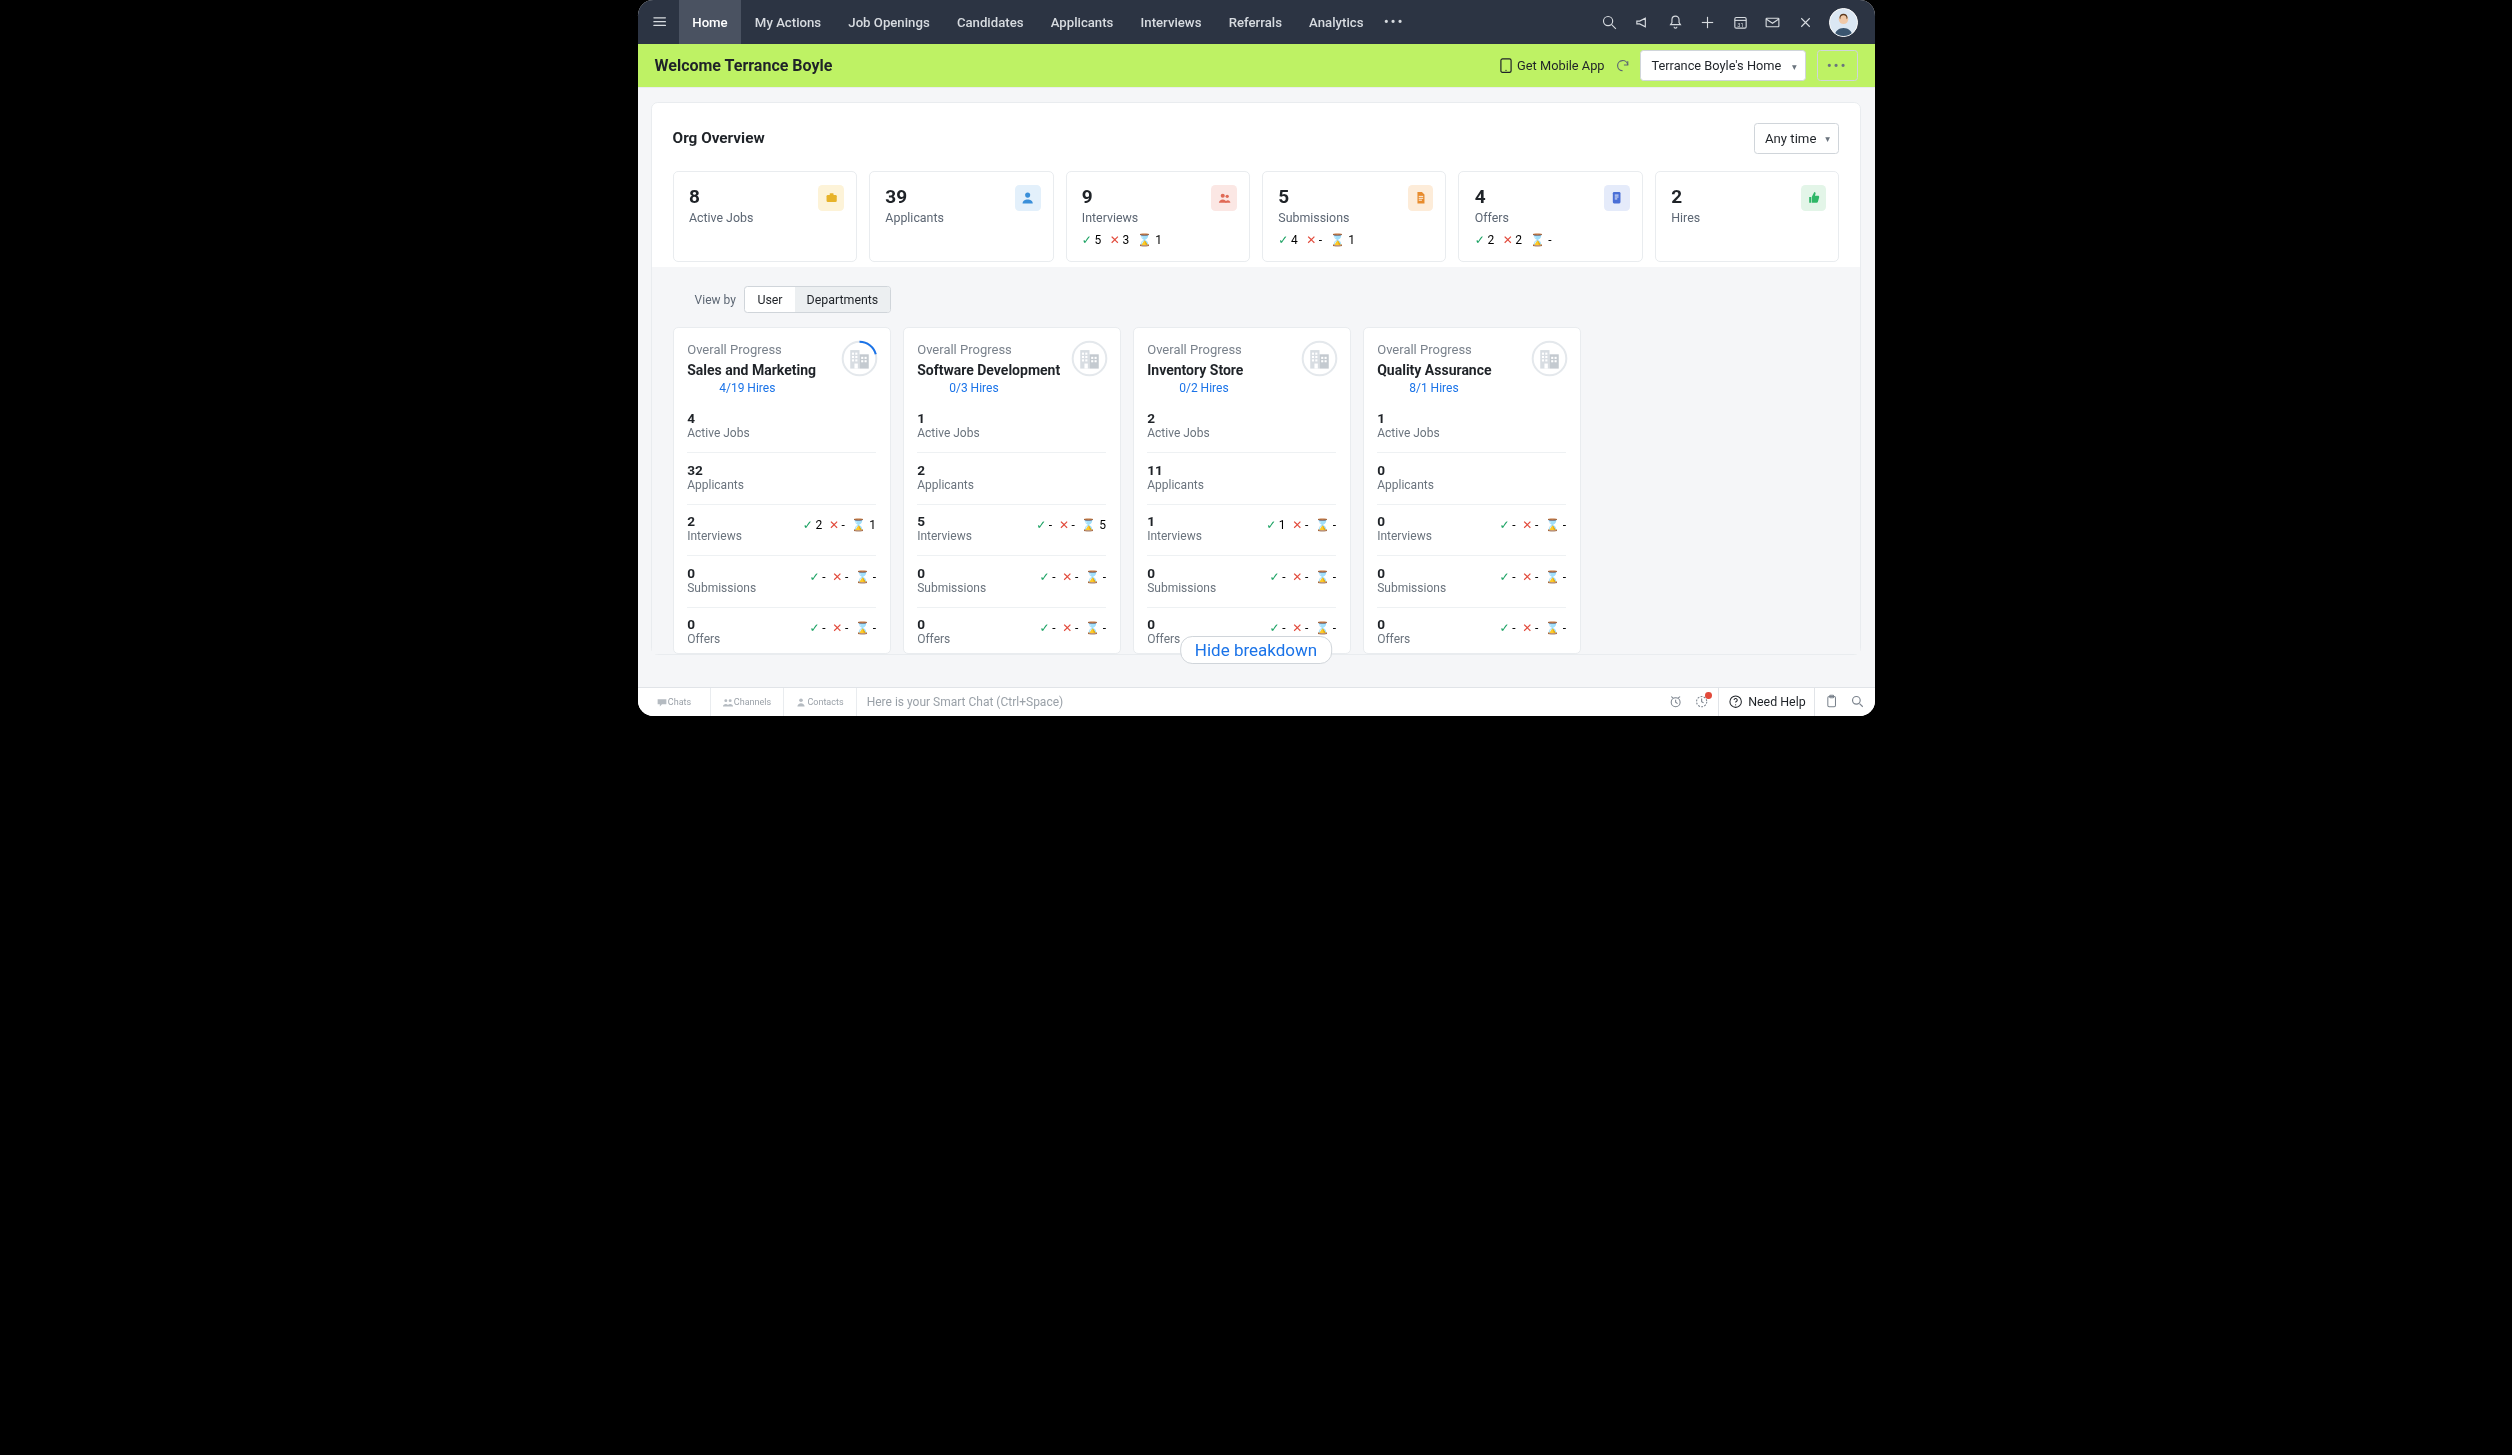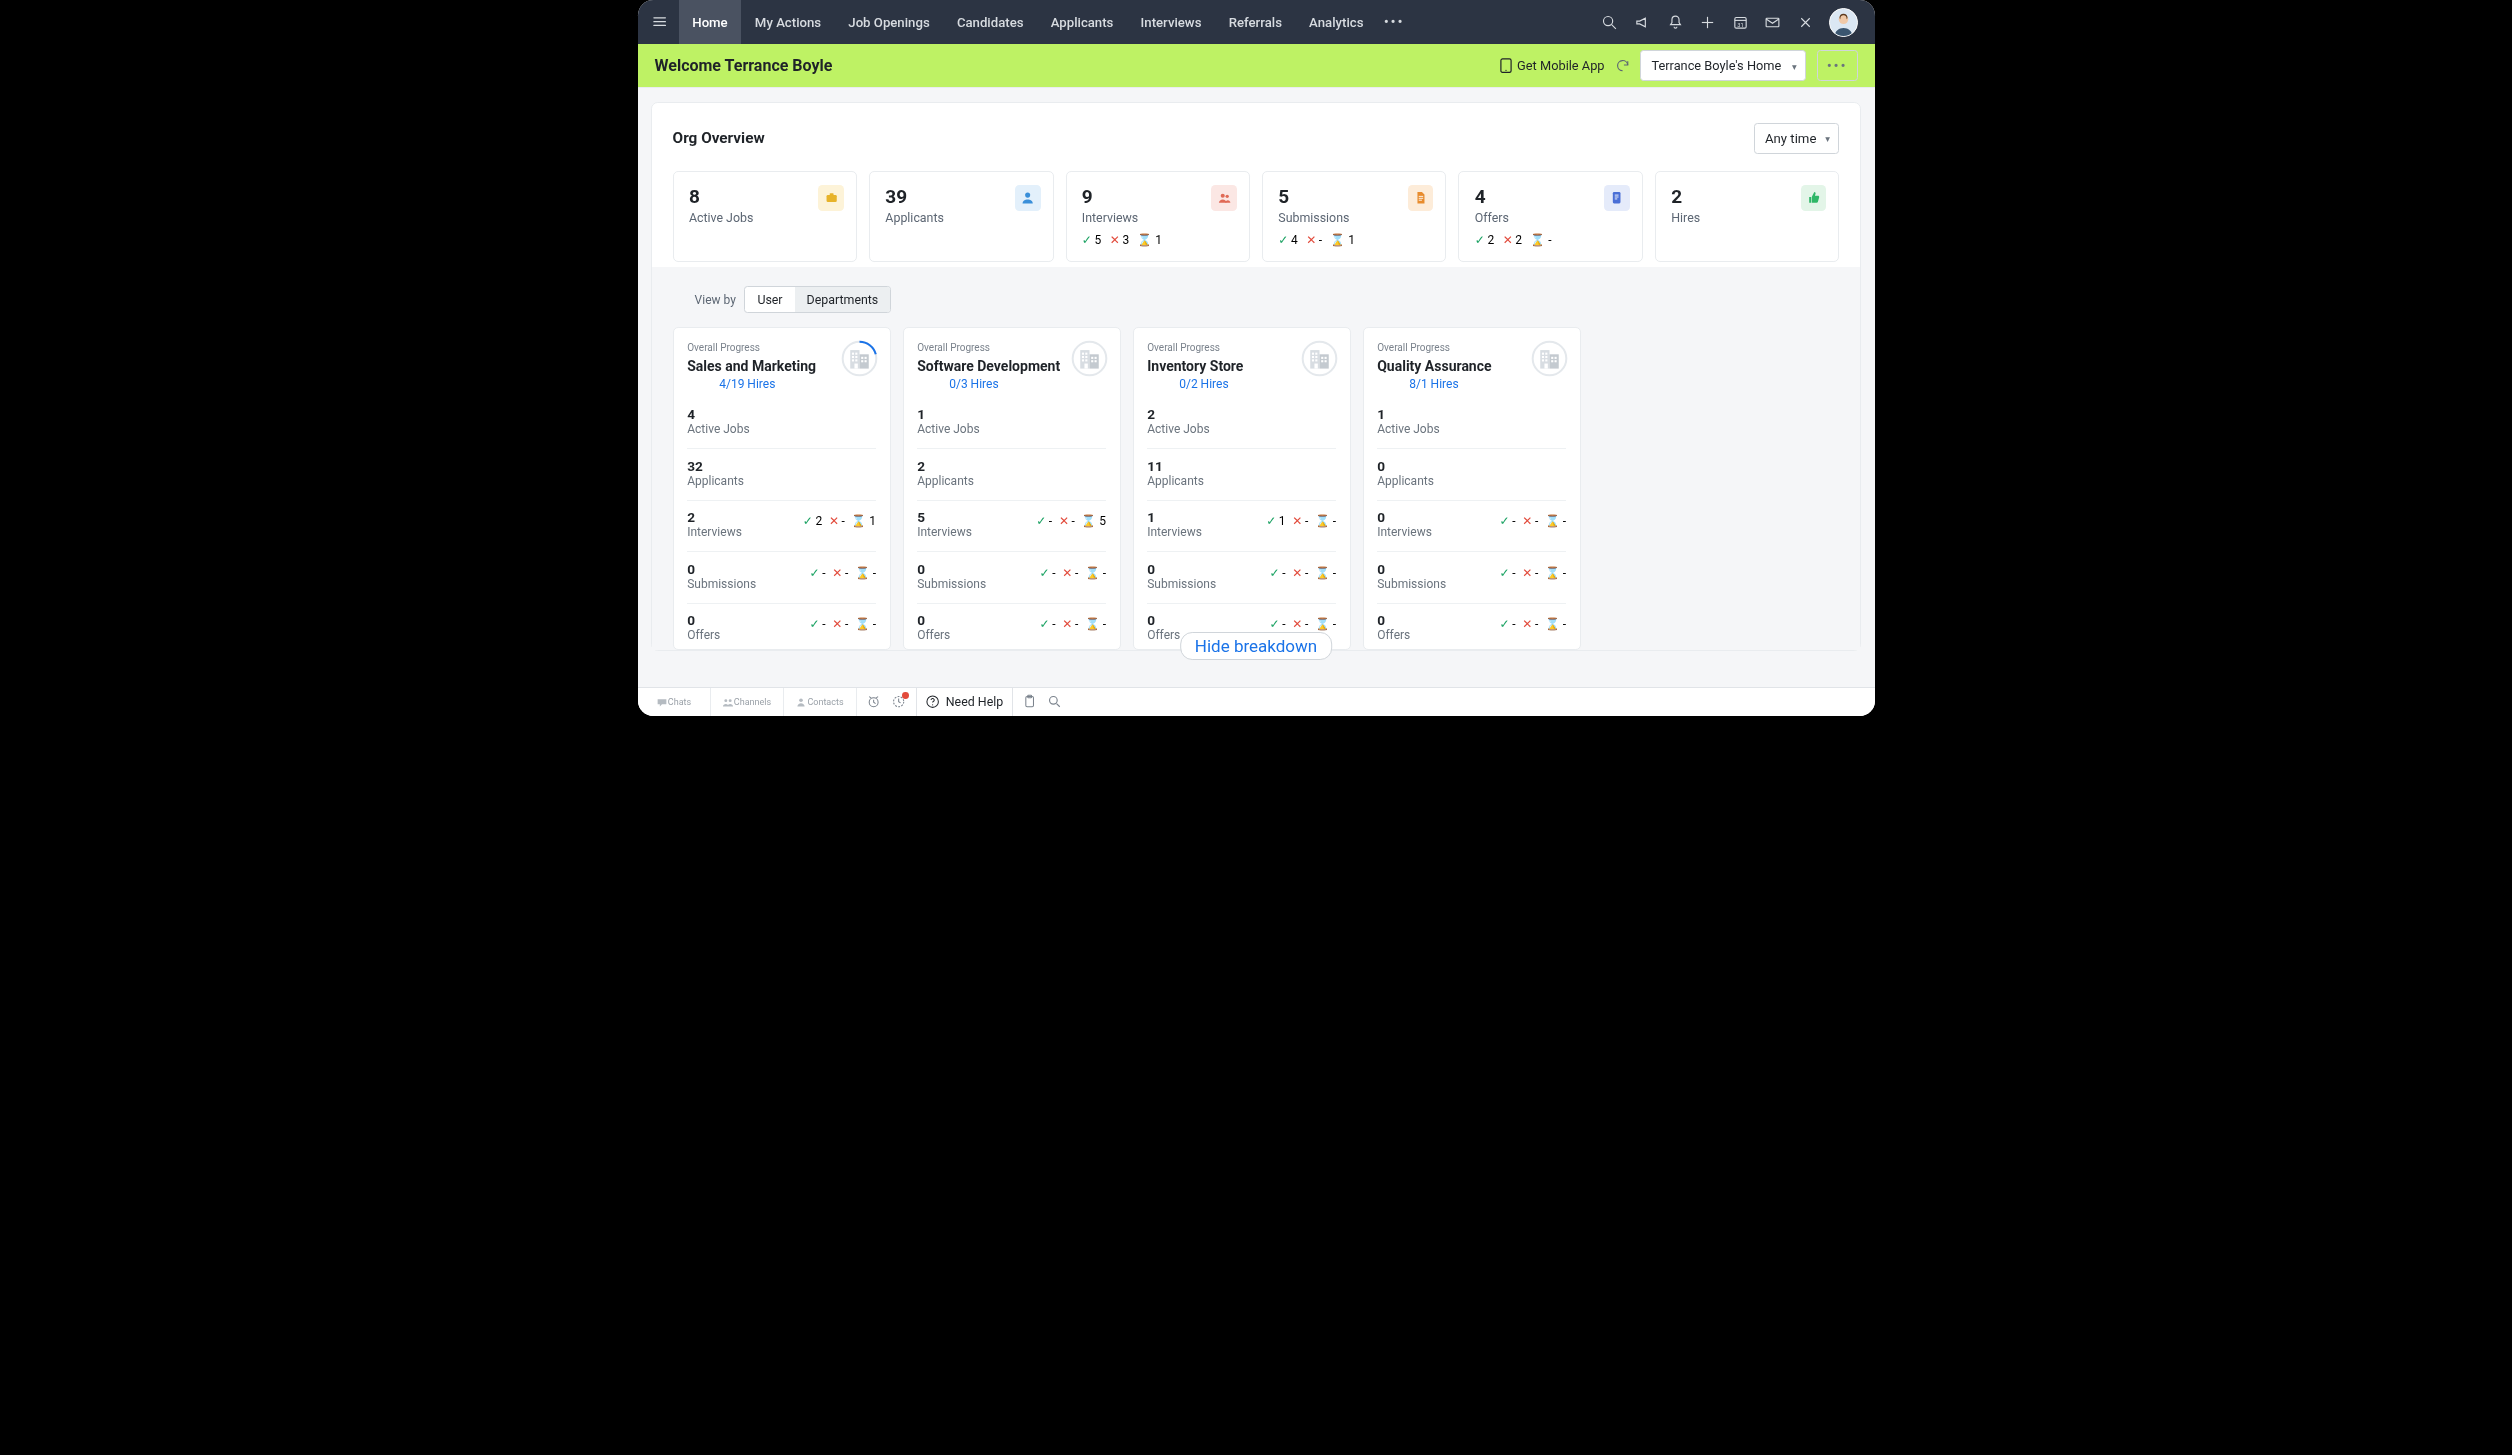--- a/index.html
+++ b/index.html
@@ -47,21 +47,21 @@
   .hg { color: #7a828c; }
   
   .viewby-row { display: flex; align-items: center; gap: 8.5px; margin-bottom: 13.6px; }
   .viewby-label { font-size: 12px; color: #5c6673; margin-left: 22px; }
   .toggle { display: inline-flex; border: 0.9px solid #d0d5da; border-radius: 3.4px; overflow: hidden; background: #fff; }
   .toggle-btn { padding: 5.1px 12px; font-size: 12.4px; color: #1f2328; cursor: pointer; }
   .toggle-btn.active { background: #eceff1; }
   
   .dept-row { display: flex; gap: 12px; }
   .dept-card { width: 218px; border: 0.9px solid #e9ecef; border-radius: 5.1px; background: #fff; padding: 13.6px 13.6px 6.8px; position: relative; }
-  .dept-overall { font-size: 10px; color: #7a828c; }
+  .dept-overall { font-size: 13px; color: #7a828c; }
   .dept-name { font-size: 14px; font-weight: 700; color: #1f2328; margin-top: 5.1px; }
   .dept-hires { font-size: 12px; color: #1a73e8; margin-top: 3.4px; margin-left: 32px; }
   .dept-icon { position: absolute; right: 12px; top: 12px; width: 37px; height: 37px; }
   .dept-block { border-top: 0.9px solid #eef1f3; margin-top: 12px; padding-top: 8.5px; display: flex; align-items: flex-start; }
   .dept-block:first-of-type { border-top: none; margin-top: 13.6px; padding-top: 0; }
   .dept-left .num { font-size: 13.6px; font-weight: 700; color: #1f2328; }
   .dept-left .lbl { font-size: 12px; color: #6a737d; }
   .dept-right { margin-left: auto; display: flex; gap: 6.8px; font-size: 12px; align-items: center; padding-top: 5.1px; }
   .hide-breakdown { position: absolute; left: 50%; bottom: -10.2px; transform: translateX(-50%); background: #fff; border: 0.9px solid #d0d5da; border-radius: 12px; padding: 3.4px 13.6px; font-size: 17px; color: #1a73e8; cursor: pointer; }
   
@@ -701,20 +701,21 @@
           <span>Channels</span>
         </div>
         <div class="bb-tab">
           <svg viewBox="0 0 16 14">
             <circle cx="8" cy="4.5" r="2.5"></circle>
             <path d="M3 13c0-2.5 2.5-4.5 5-4.5s5 2 5 4.5z"></path>
           </svg>
           <span>Contacts</span>
         </div>
       </div>
+    <div class="bb-input">Here is your Smart Chat (Ctrl+Space)</div>
     <div class="bb-right">
       <div class="bb-icon">
           <svg viewBox="0 0 24 24" width="15.3" height="15.3">
             <circle cx="12" cy="13" r="7" fill="none" stroke="#7a828c" stroke-width="1.6"></circle>
             <path d="M12 9v4l3 2" stroke="#7a828c" stroke-width="1.6" fill="none"></path>
             <path d="M5 4l3 2M19 4l-3 2" stroke="#7a828c" stroke-width="1.6"></path>
           </svg>
         </div>
       <div class="bb-icon">
           <svg viewBox="0 0 24 24" width="15.3" height="15.3">

